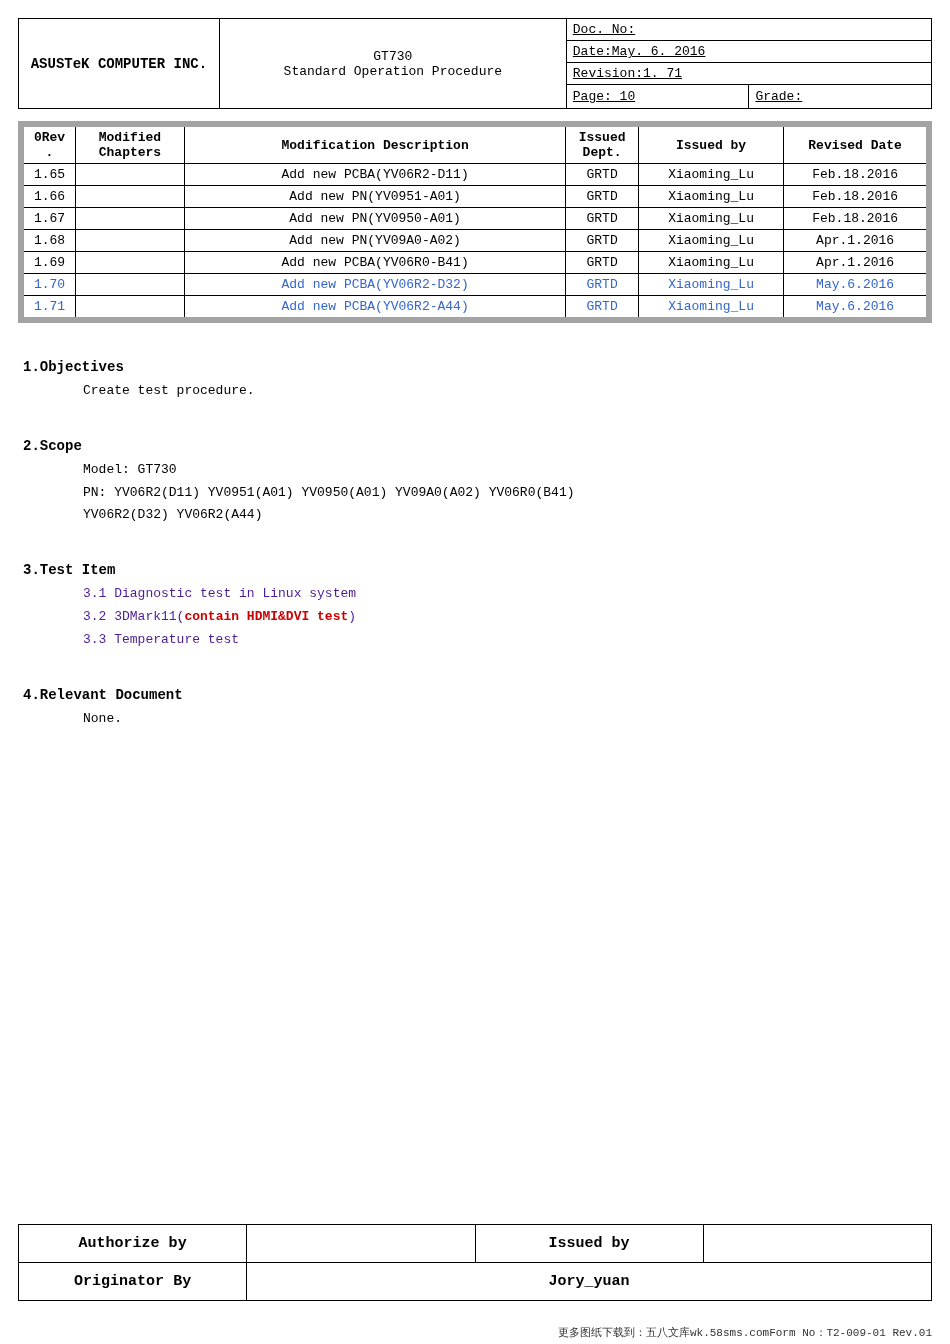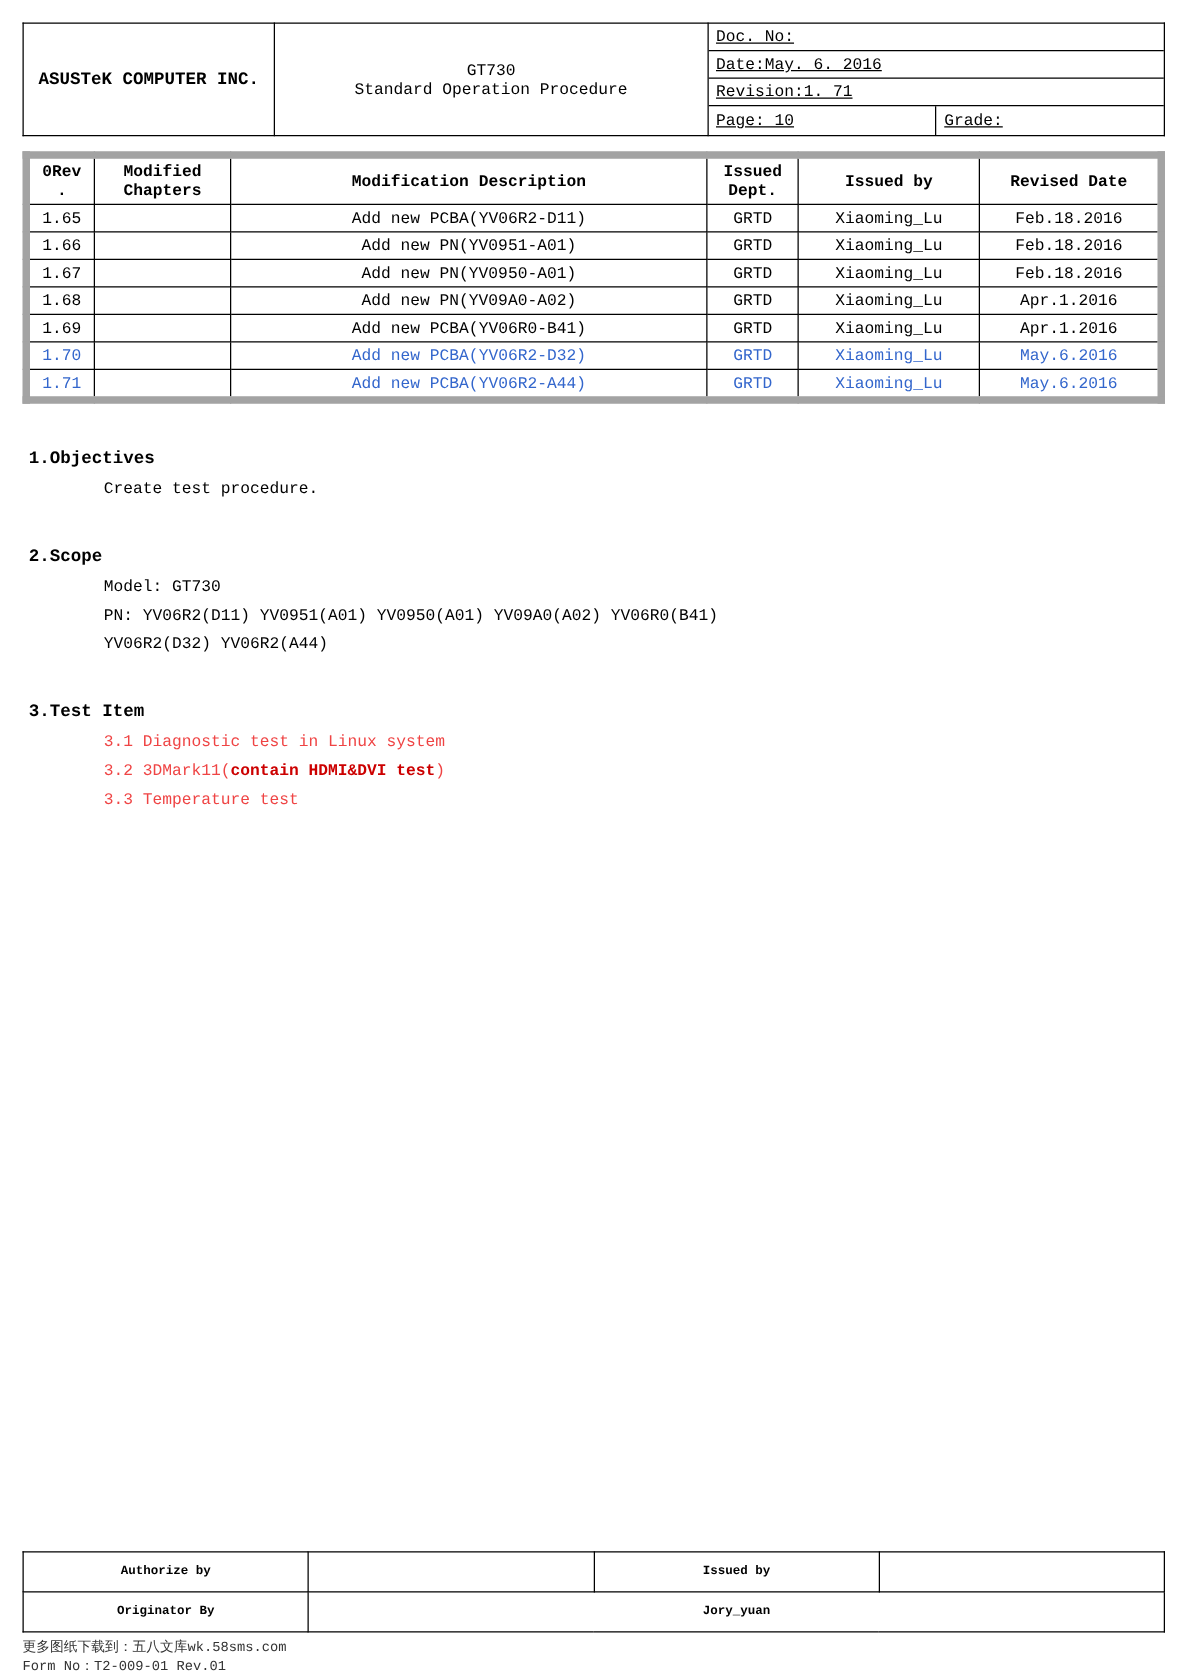--- a/index.html
+++ b/index.html
@@ -140,21 +140,21 @@
       padding-left: 60px;
       font-size: 13px;
       line-height: 1.6;
     }
 
     .section-body p {
       margin-bottom: 2px;
     }
 
     .link-text {
-      color: #ef4444;
+      color: #4c1d95;
       text-decoration: none;
     }
 
     .bold-red {
       color: #cc0000;
       font-weight: bold;
     }
 
     
     .footer-table {
@@ -162,38 +162,37 @@
       border-collapse: collapse;
       border: 1.5px solid #000;
       margin: 18px 18px 0 18px;
     }
 
     .footer-table td {
       border: 1px solid #000;
       padding: 10px 14px;
       text-align: center;
       font-weight: bold;
-      font-size: 10px;
+      font-size: 15px;
       vertical-align: middle;
       width: 25%;
     }
 
     .footer-value {
       font-weight: normal;
     }
 
     
     .bottom-bar {
       display: flex;
-      justify-content: center;
+      justify-content: flex-end;
       padding: 4px 18px;
       font-size: 11px;
       color: #333;
-      margin-top: 0;
-      flex-direction: column;
+      margin-top: 20px;
     }
   </style>
 </head>
 <body>
 
 <div class="page-wrapper">
 
   <table class="header-table">
     <tbody>
       <tr>
@@ -328,20 +327,26 @@
         </p>
         <p>
           <span class="link-text">3.2 3DMark11(</span><span class="link-text bold-red">contain HDMI&amp;DVI test</span><span class="link-text">)</span>
         </p>
         <p>
           <span class="link-text">3.3 Temperature test</span>
         </p>
       </div>
     </div>
 
+    <div class="section">
+      <div class="section-title">4.Relevant Document</div>
+      <div class="section-body">
+        <p>None.</p>
+      </div>
+    </div>
 
   </div>
 
   <table class="footer-table">
     <tbody>
       <tr>
         <td>
           <span>Authorize by</span>
         </td>
         <td></td>

